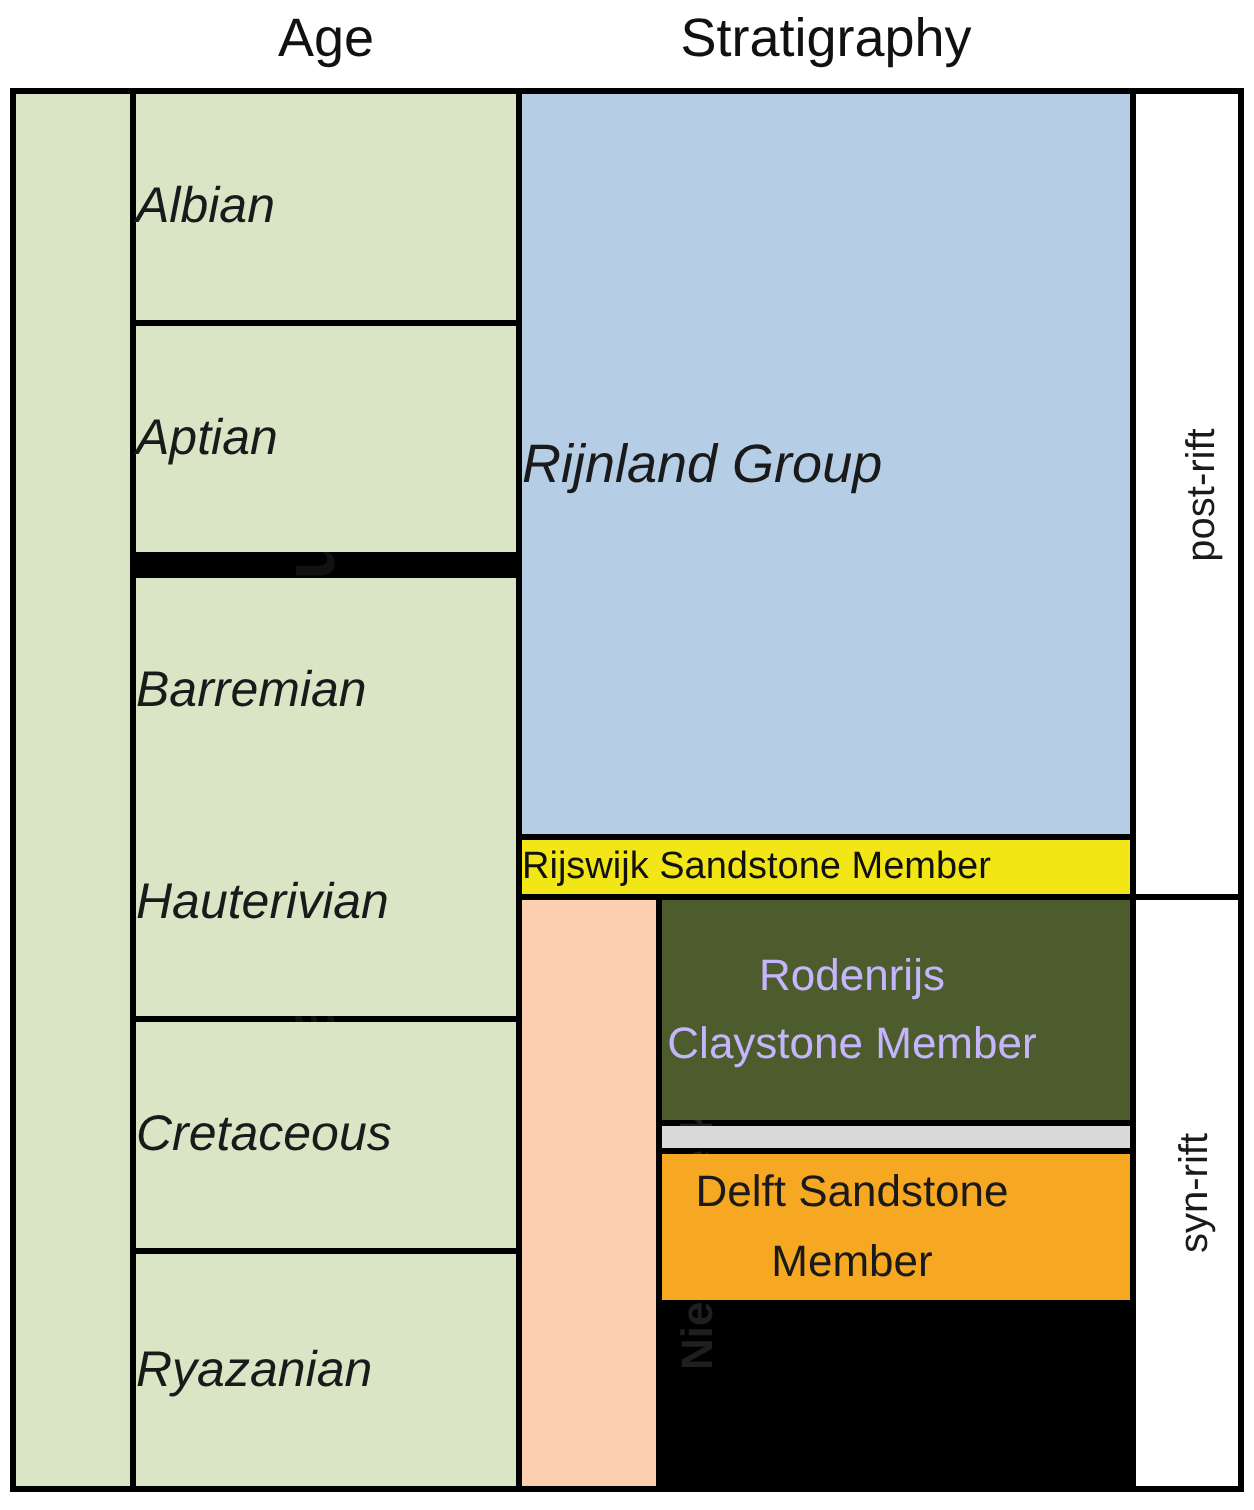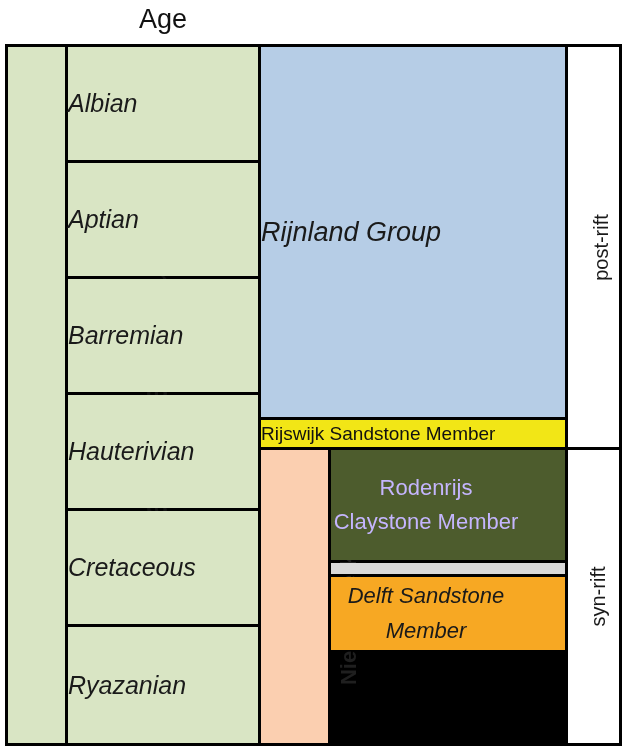--- a/index.html
+++ b/index.html
@@ -100,34 +100,35 @@
     color: #1a1a1a;
   }
 </style>
 </head>
 <body>
 
 <div class="page">
 
   <div class="col-header" style="left:68px; width:190px;">Age</div>
 
+  <div class="col-header" style="left:261px; width:304px;">Stratigraphy</div>
 
   <div class="chart">
 
     <div class="cell era-cell" style="left:3px; top:3px; width:57px; height:696px;">
       <span class="vtext">Early Cretaceous</span>
     </div>
 
     <div class="cell age-cell" style="left:63px; top:3px; width:190px; height:113px;">
       <span>Albian</span>
     </div>
     <div class="cell age-cell" style="left:63px; top:119px; width:190px; height:113px;">
       <span>Aptian</span>
     </div>
-    <div class="cell age-cell" style="left:63px; top:235px; width:190px; height:113px;">
+    <div class="cell age-cell" style="left:63px; top:245px; width:190px; height:113px;">
       <span>Barremian</span>
     </div>
     <div class="cell age-cell" style="left:63px; top:351px; width:190px; height:113px;">
       <span>Hauterivian</span>
     </div>
     <div class="cell age-cell" style="left:63px; top:467px; width:190px; height:113px;">
       <span>Cretaceous</span>
     </div>
     <div class="cell age-cell" style="left:63px; top:583px; width:190px; height:116px;">
       <span>Ryazanian</span>
@@ -144,21 +145,21 @@
     <div class="cell nieuwerkerk-cell" style="left:256px; top:406px; width:67px; height:293px;">
       <span class="vtext">Nieuwerkerk Fm.</span>
     </div>
 
     <div class="cell rodenrijs-cell" style="left:326px; top:406px; width:234px; height:110px;">
       <span class="member-label">Rodenrijs Claystone Member</span>
     </div>
 
     <div class="cell thin-strip" style="left:326px; top:519px; width:234px; height:11px;"></div>
 
-    <div class="cell delft-cell" style="left:326px; top:533px; width:234px; height:73px;font-style:italic;">
+    <div class="cell delft-cell" style="left:326px; top:533px; width:234px; height:73px;">
       <span class="member-label">Delft Sandstone Member</span>
     </div>
 
 
     <div class="cell rift-cell" style="left:563px; top:3px; width:51px; height:400px;">
       <span class="vtext">post-rift</span>
     </div>
 
     <div class="cell rift-cell" style="left:563px; top:406px; width:51px; height:293px;">
       <span class="vtext">syn-rift</span>

